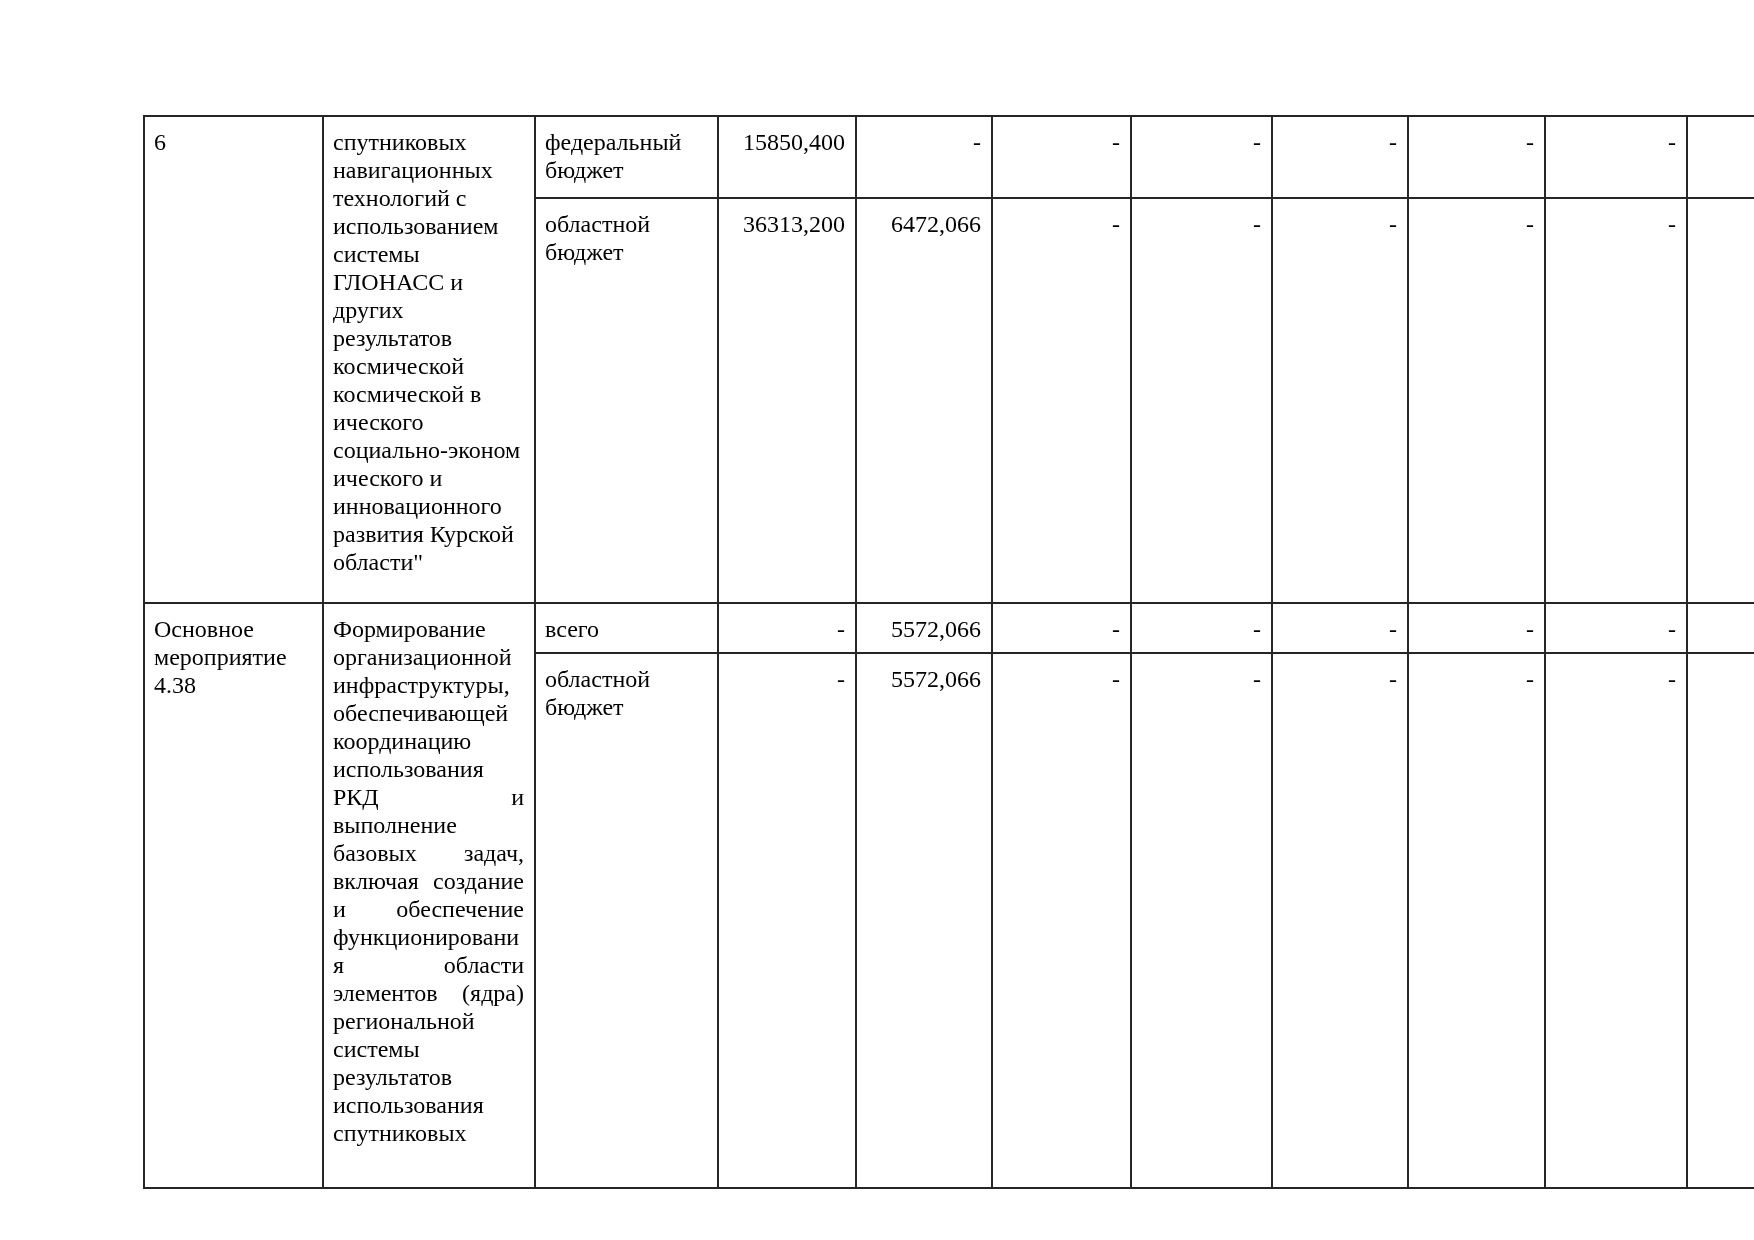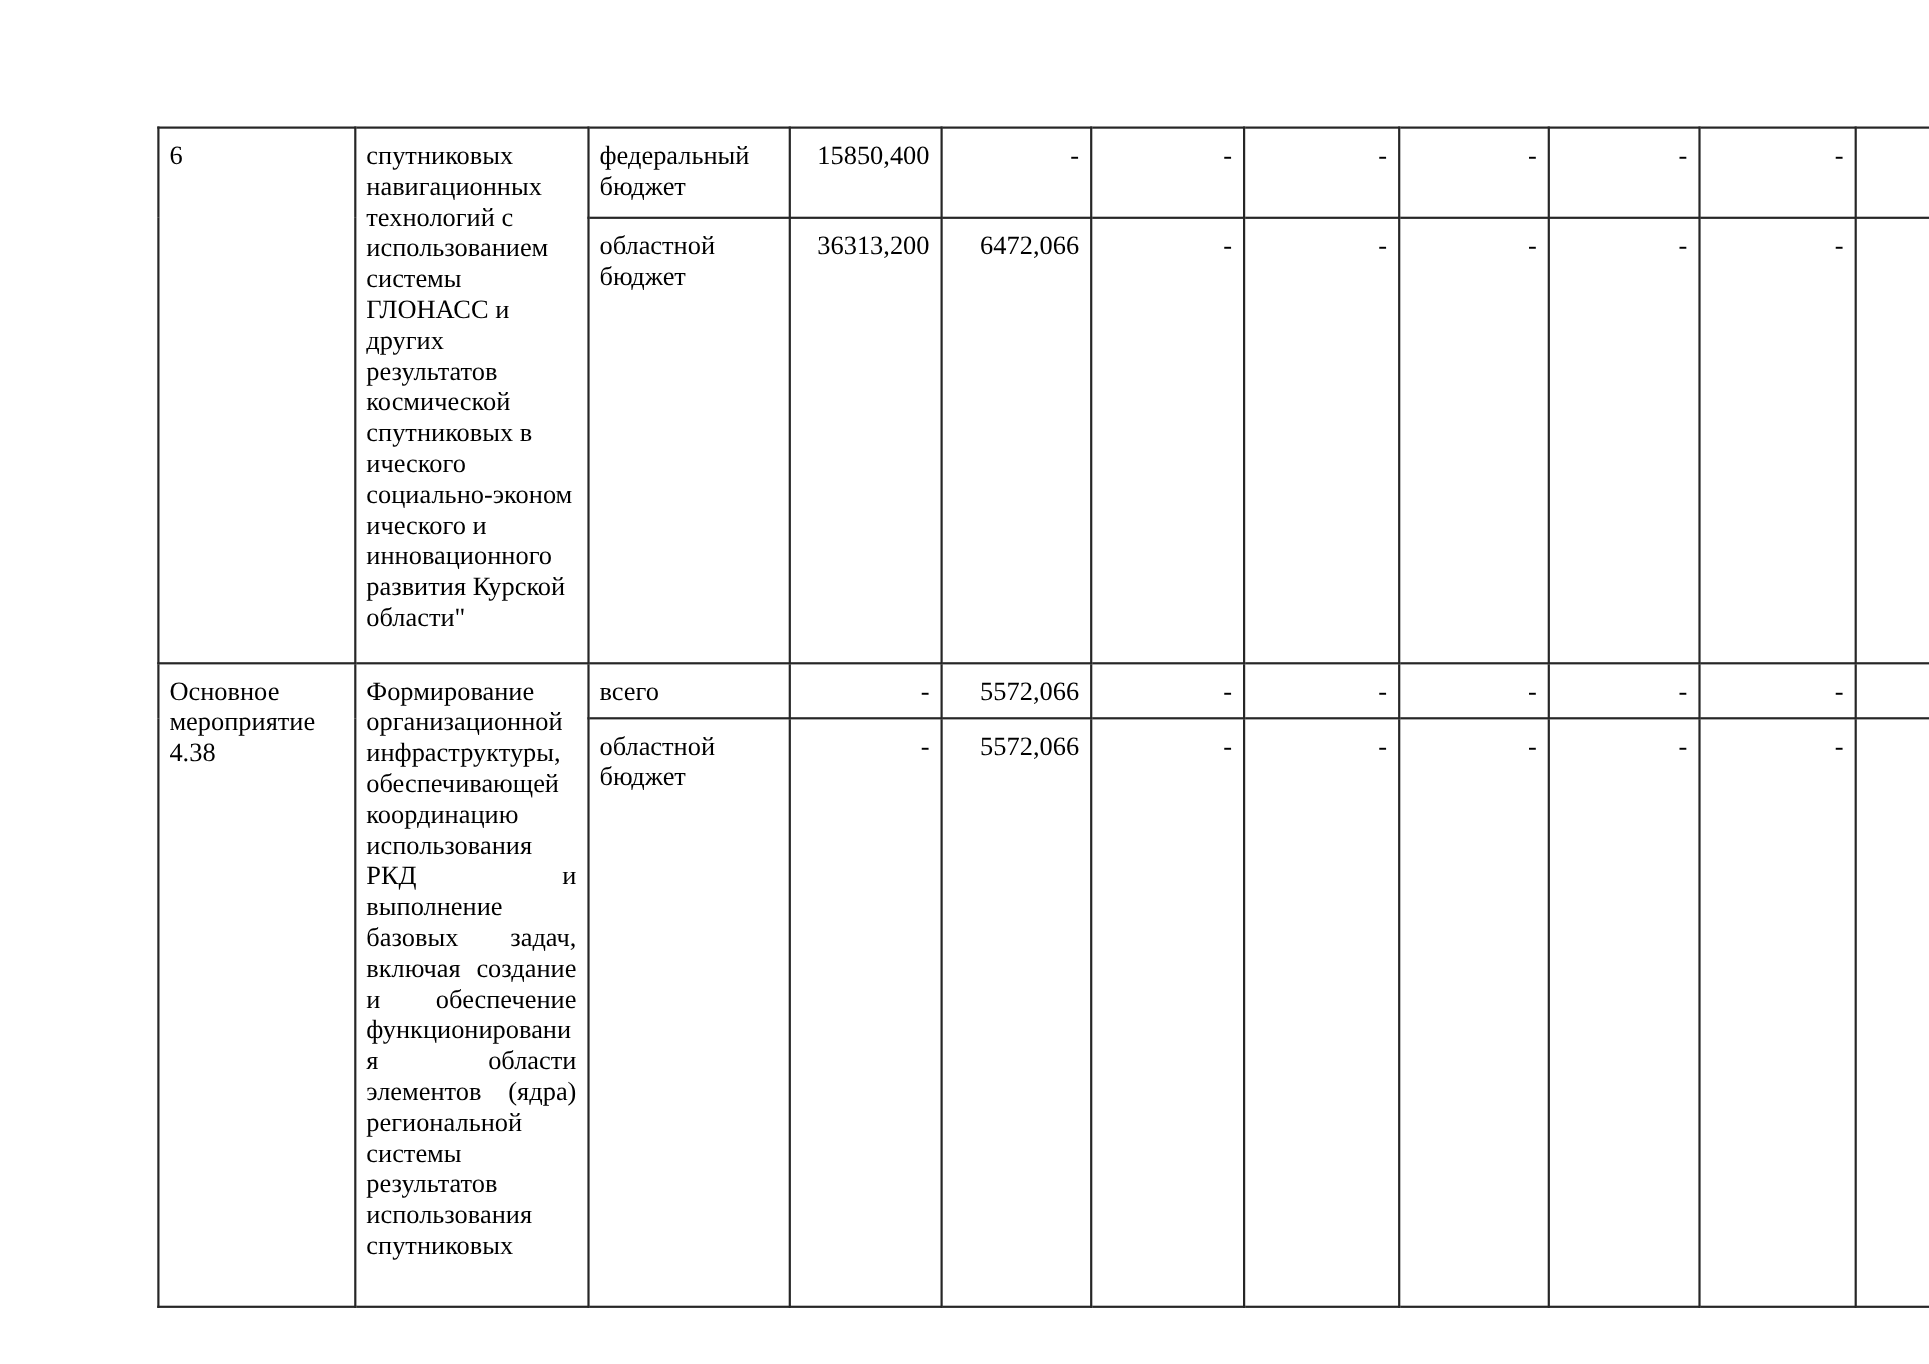--- a/index.html
+++ b/index.html
@@ -80,21 +80,21 @@
         <td class="desc" rowspan="2">
               <div class="line">спутниковых</div>
               <div class="line">навигационных</div>
               <div class="line">технологий с</div>
               <div class="line">использованием</div>
               <div class="line">системы</div>
               <div class="line">ГЛОНАСС и</div>
               <div class="line">других</div>
               <div class="line">результатов</div>
               <div class="line">космической</div>
-              <div class="line">спутниковых в</div>
+              <div class="line">космической в</div>
               <div class="line">ического</div>
               <div class="line">социально-эконом</div>
               <div class="line">ического и</div>
               <div class="line">инновационного</div>
               <div class="line">развития Курской</div>
               <div class="line">области"</div>
             </td>
         <td>
               <div class="line">федеральный</div>
               <div class="line">бюджет</div>

